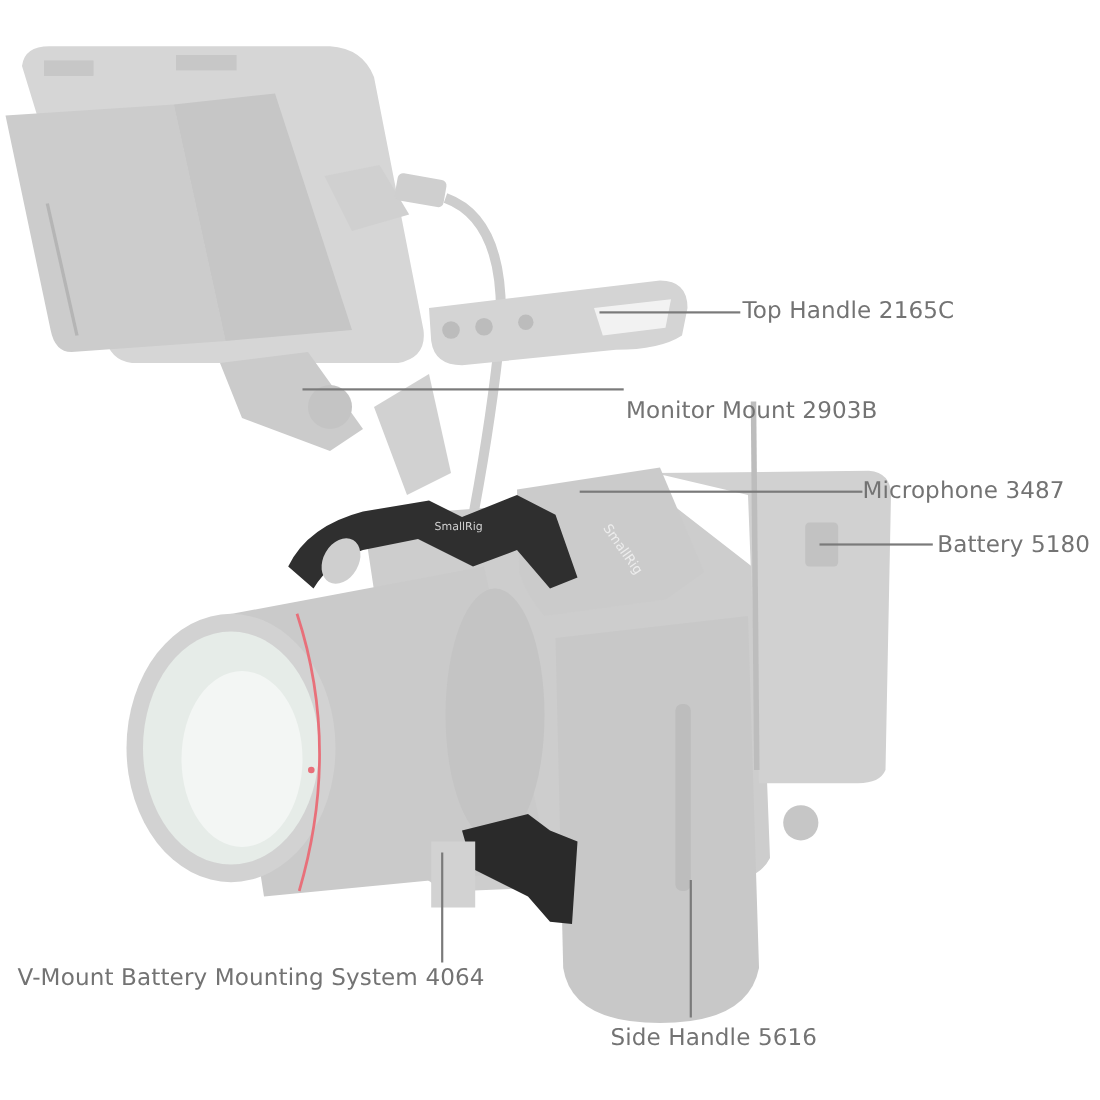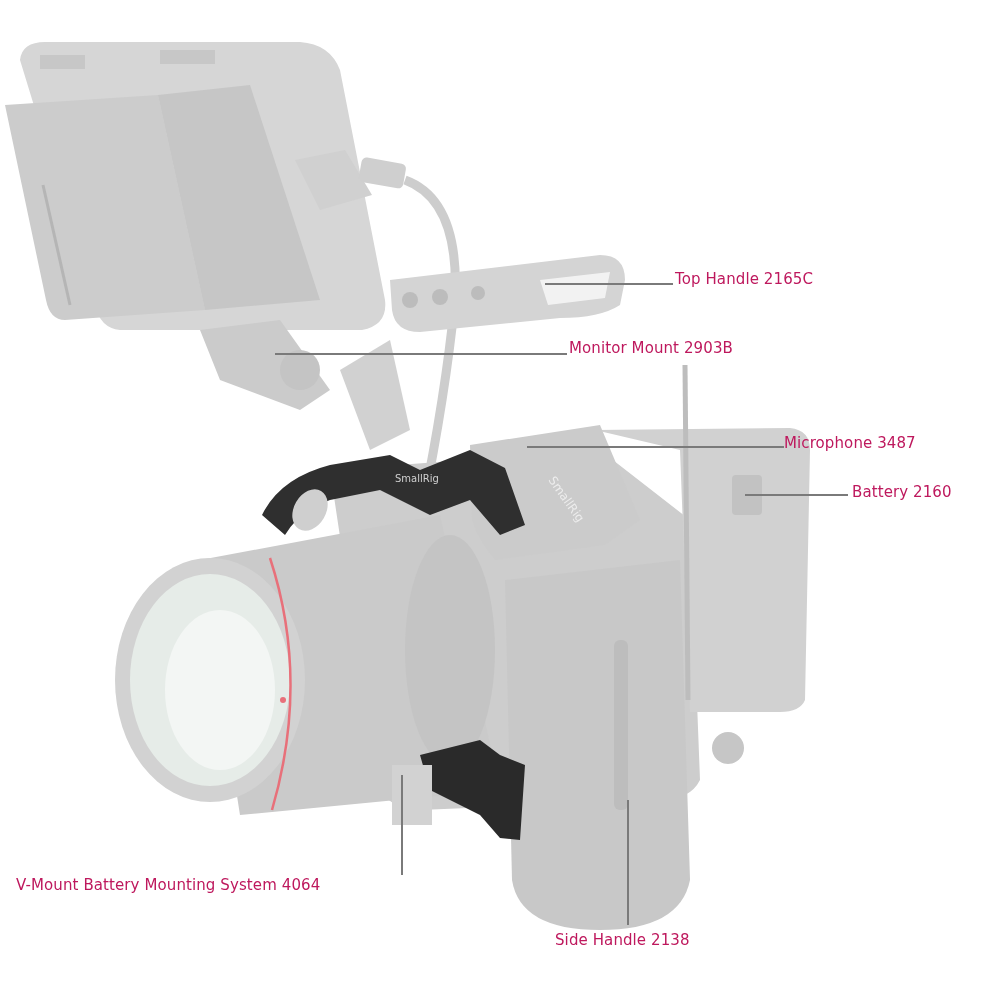--- a/index.html
+++ b/index.html
@@ -1,20 +1,20 @@
 <!DOCTYPE html>
 <html><head>
 <meta charset="utf-8">
 <style>
   html, body { margin: 0; padding: 0; background: #ffffff; }
   body { width: 1000px; height: 1000px; position: relative; overflow: hidden;
          font-family: "DejaVu Sans", "Liberation Sans", sans-serif; }
   .stage { position: absolute; left: 0; top: 0; width: 1000px; height: 1000px; }
   svg.rig { position: absolute; left: 0; top: 0; }
-  .label { position: absolute; font-size: 15px; color: #be185d; white-space: nowrap; letter-spacing: 0.1px; line-height: 1; }
+  .label { position: absolute; font-size: 21px; color: #737373; white-space: nowrap; letter-spacing: 0.1px; line-height: 1; }
   .leader { position: absolute; background: #7a7a7a; }
   .leader.h { height: 2px; }
   .leader.v { width: 2px; }
 </style>
 </head>
 <body>
 
 <div class="stage">
 
   <svg class="rig" width="1000" height="1000" viewBox="0 0 1000 1000">
@@ -89,19 +89,19 @@
   </svg>
 
   <div class="leader h" style="left:545px; top:283px; width:128px;"></div>
   <div class="leader h" style="left:275px; top:353px; width:292px;"></div>
   <div class="leader h" style="left:527px; top:446px; width:257px;"></div>
   <div class="leader h" style="left:745px; top:494px; width:103px;"></div>
   <div class="leader v" style="left:401px; top:775px; height:100px;"></div>
   <div class="leader v" style="left:627px; top:800px; height:125px;"></div>
 
   <div class="label" style="left:675px; top:272px;">Top Handle 2165C</div>
-  <div class="label" style="left:569px; top:341px;">Monitor Mount 2903B</div>
+  <div class="label" style="left:569px; top:363px;">Monitor Mount 2903B</div>
   <div class="label" style="left:784px; top:436px;text-align:right;">Microphone 3487</div>
-  <div class="label" style="left:852px; top:485px;">Battery 2160</div>
+  <div class="label" style="left:852px; top:485px;">Battery 5180</div>
   <div class="label" style="left:16px; top:878px;text-align:right;">V-Mount Battery Mounting System 4064</div>
-  <div class="label" style="left:555px; top:933px;">Side Handle 2138</div>
+  <div class="label" style="left:555px; top:933px;">Side Handle 5616</div>
 
 </div>
 
 </body></html>

